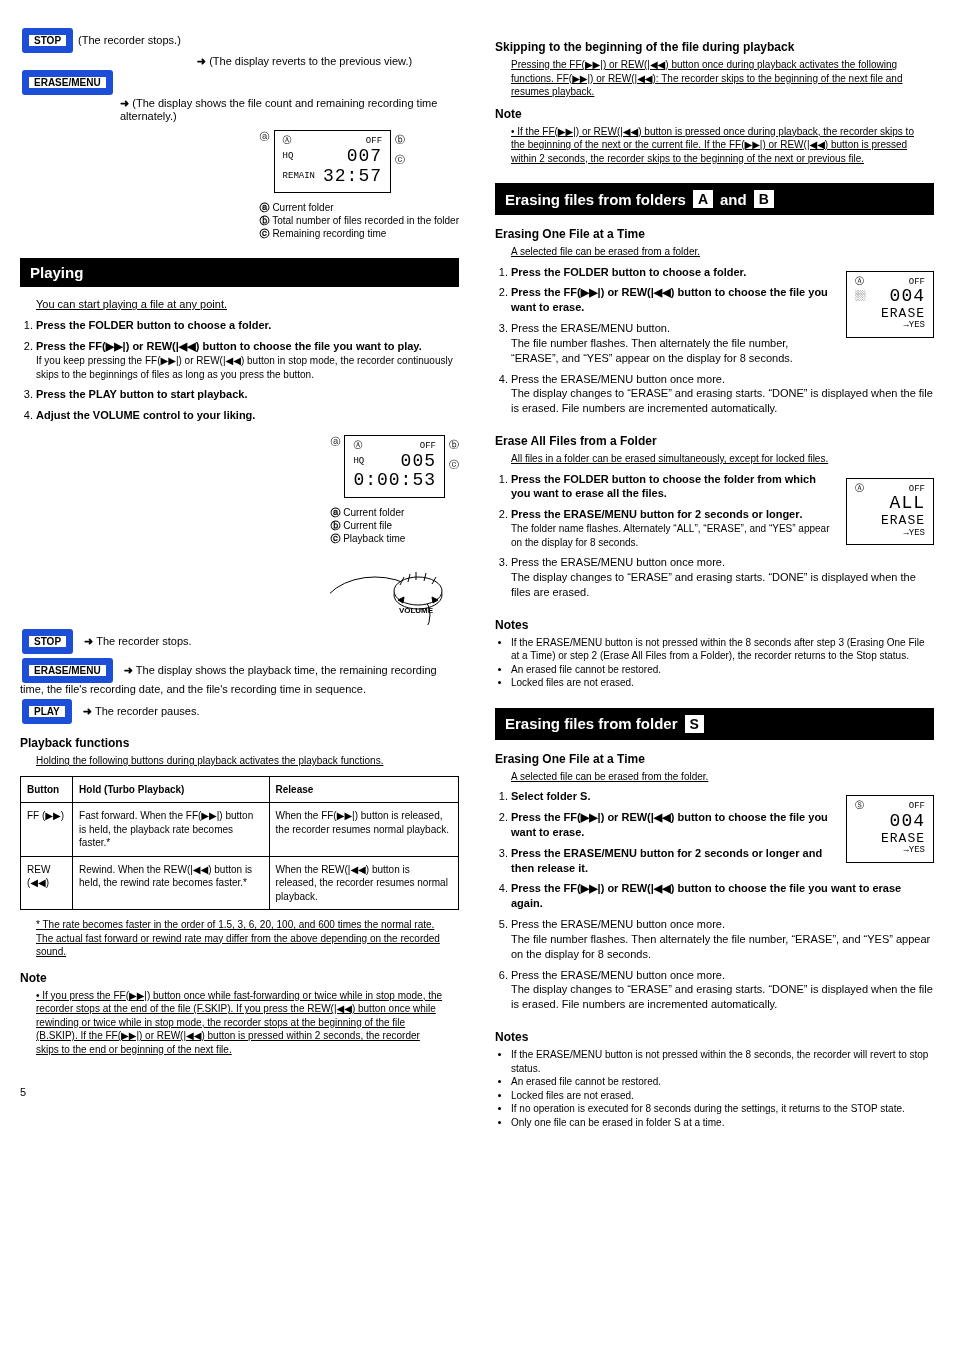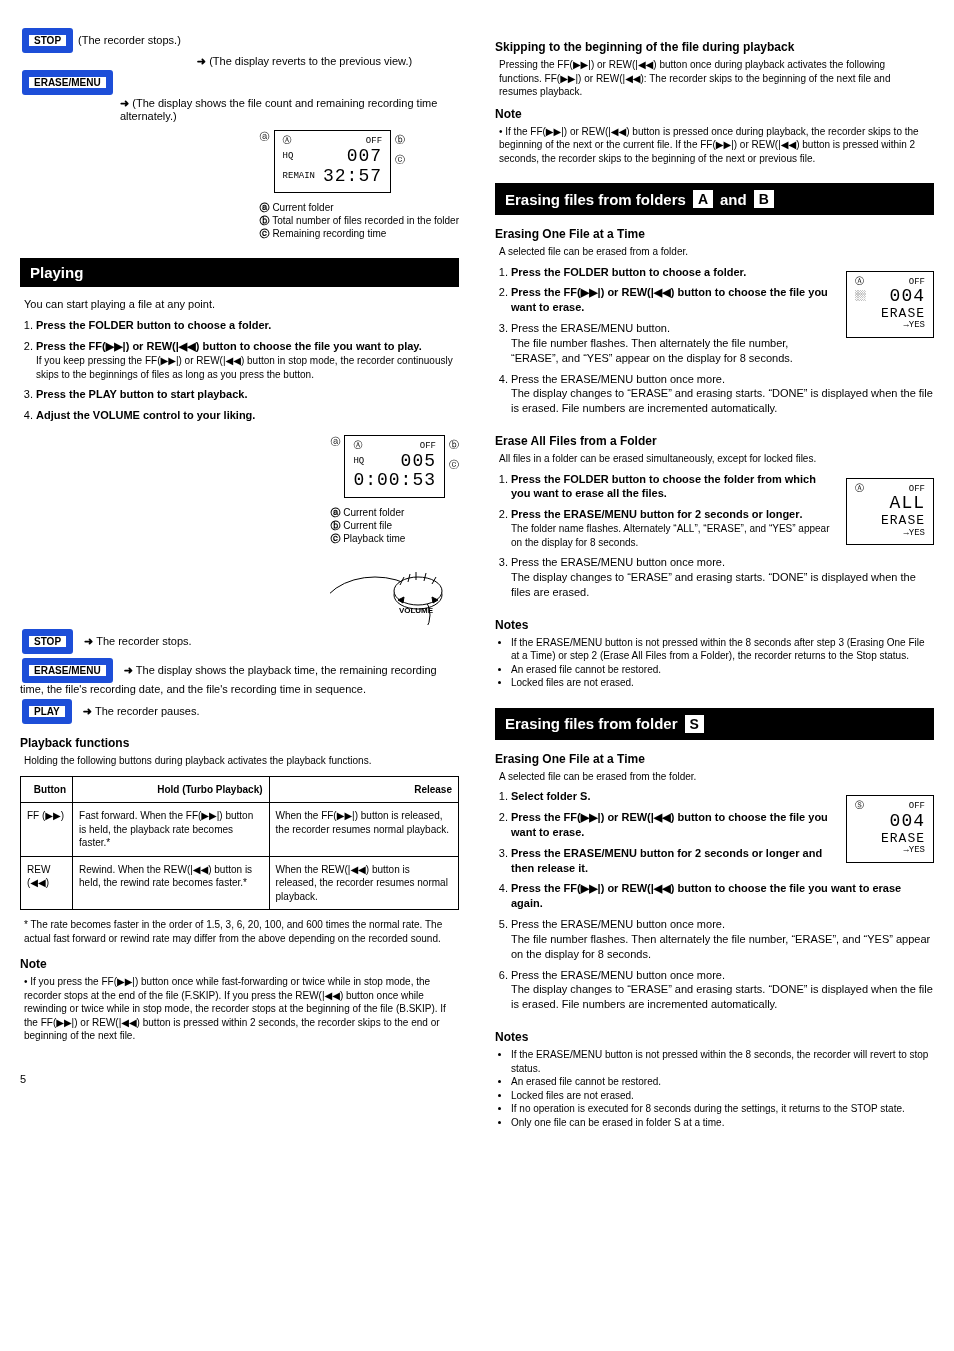--- a/index.html
+++ b/index.html
@@ -10,39 +10,39 @@
   }
   html,body{margin:0;padding:0;background:var(--bg);font-family:var(--font);color:#000;}
   .page{width:var(--page-w);margin:0 auto;position:relative;padding:28px 20px 40px 20px;box-sizing:border-box;}
   .cols{display:flex;gap:36px;}
   .col{flex:1;min-width:0;}
   .sec-bar{background:#000;color:#fff;font-weight:700;font-size:15px;padding:6px 10px;margin:18px 0 10px 0;display:flex;align-items:center;gap:6px;}
   .sec-bar .box-letter{background:#fff;color:#000;display:inline-block;font-weight:700;padding:0 5px;border:1px solid #000;font-size:14px;line-height:18px;}
   .sec-bar .box-letter.border{border:1px solid #000;}
   h4{font-size:12px;font-weight:700;margin:12px 0 4px 0;}
   p,li,td,th{font-size:11px;line-height:1.35;}
-  p{margin:4px 4px;}
+  p{margin:4px 16px;text-decoration:underline;}
   ol{padding-left:16px;margin:6px 0;}
   ol li{margin-bottom:6px;}
   .step-head{font-weight:700;font-size:11px;}
   .boxed{display:inline-block;border:7px solid #1d4ed8;border-radius:3px;padding:0 5px;font-size:10px;font-weight:700;margin:0 2px;}
   .arrow{font-weight:700;}
   .small{font-size:10px;}
   .note{font-size:10px;}
   .lcd{border:1px solid #000;display:inline-block;padding:6px 8px;font-family:"Courier New",monospace;font-size:13px;line-height:1.1;position:relative;margin:6px 0 6px 0;background:#fff;}
   .lcd .tiny{font-size:9px;}
   .lcd .big{font-size:18px;letter-spacing:1px;}
   .lcd-row{display:flex;justify-content:space-between;align-items:center;gap:8px;}
   .callouts{font-size:10px;line-height:1.3;margin-top:2px;}
   .callouts .c-label{font-weight:700;}
   .float-right{float:right;margin-left:10px;}
   .clearfix::after{content:"";display:block;clear:both;}
   table.func{border-collapse:collapse;width:100%;margin:8px 0;}
   table.func th,table.func td{border:1px solid #000;padding:6px 6px;vertical-align:top;font-size:10px;}
-  table.func th{font-weight:700;text-align:right;}
+  table.func th{font-weight:700;text-align:left;}
   .dial-svg{width:120px;height:auto;}
 </style>
 </head>
 <body>
 
 <div class="page">
   <div class="cols">
 
     <div class="col">
 

